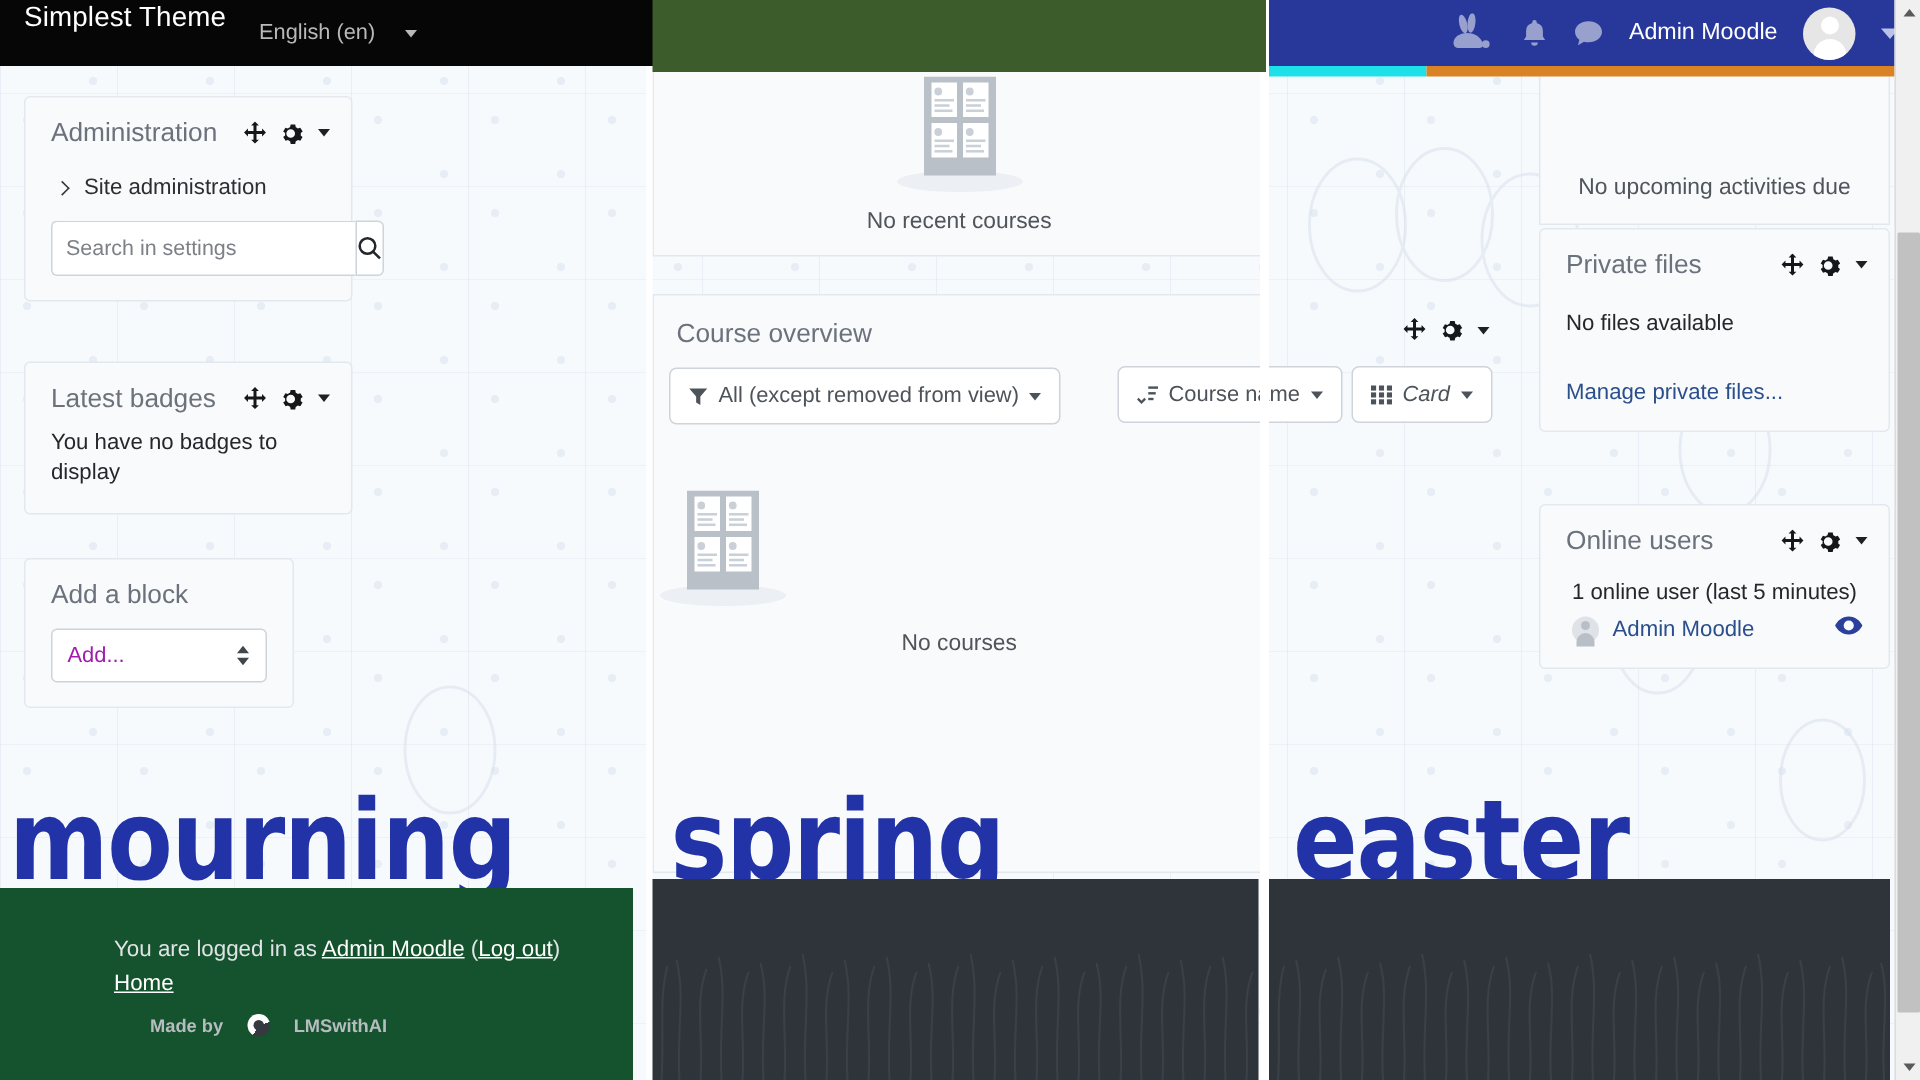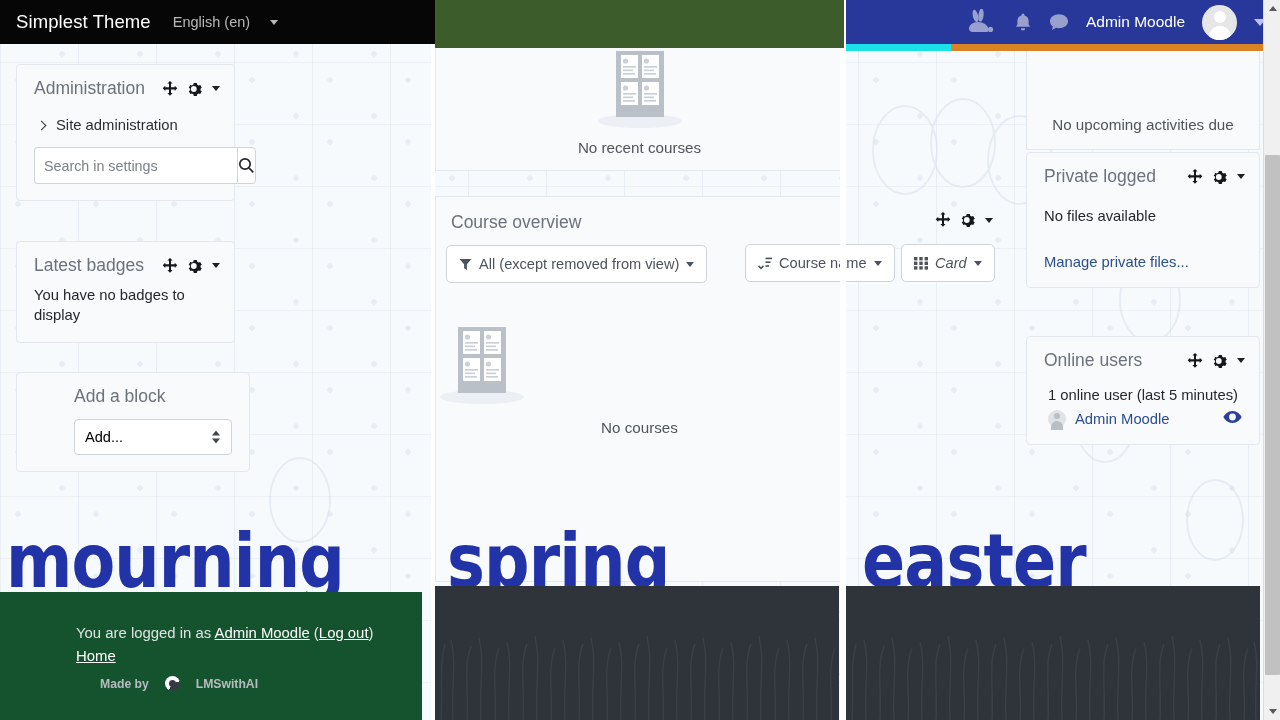--- a/index.html
+++ b/index.html
@@ -34,21 +34,21 @@
   }
 
   
   #navbar {
     position: absolute; top: 0; left: 0; width: 1280px; height: 44px;
     z-index: 40;
   }
   .nav-left-pane {
     position: absolute; left: 0; top: 0; width: 466px; height: 44px;
     background: #060606;
-    display: flex; align-items: center; gap: 22px;
+    display: flex; gap: 22px;
     padding-left: 16px;
   }
   .brand {
     color: #ffffff; font-size: 18.5px; letter-spacing: .1px;
   }
   .lang-menu {
     color: #b9b9b9; font-size: 14.5px;
     display: flex; align-items: center; gap: 20px;
   }
   .nav-green-pane {
@@ -145,27 +145,27 @@
     width: 38px; border: 1px solid #ced4da; border-radius: 0 4px 4px 0;
     background: #fff; display: flex; align-items: center; justify-content: center;
     cursor: pointer;
   }
 
   
   #block-badges { position:absolute; left:16px; top:241px; width:219px; }
   .plain-text { color:#24282c; font-size:14.8px; line-height:1.35; }
 
   
-  #block-addblock { position:absolute; left:16px; top:372px; width:234px;padding-left:40px; }
+  #block-addblock { position:absolute; left:16px; top:372px; width:180px; }
   #block-addblock .block-header { padding-bottom: 2px; }
   .select-box {
     position: relative; height: 36px; background:#fff;
     border: 1px solid #ced4da; border-radius:4px;
     display:flex; align-items:center; padding: 0 10px;
-    color:#000000; font-size:14.6px; margin-top: 4px;
+    color:#a21caf; font-size:14.6px; margin-top: 4px;
   }
   .updown {
     position:absolute; right:11px; top:50%; transform:translateY(-50%);
     display:flex; flex-direction:column; gap:3px; align-items:center;
   }
   .updown i { display:block; width:0;height:0; border-left:4px solid transparent;
     border-right:4px solid transparent; }
   .updown .u { border-bottom:5px solid #41464b; }
   .updown .d { border-top:5px solid #41464b; }
 
@@ -538,21 +538,21 @@
 </div>
 
 <div class="col" id="col-right">
 
   <div id="block-timeline">
     <div class="empty-label">No upcoming activities due</div>
   </div>
 
   <div class="block" id="block-privatefiles">
     <div class="block-header">
-      <span class="block-title">Private logged</span>
+      <span class="block-title">Private files</span>
       <span class="hdr-icons">
         <span class="move-icon">
           <svg width="16" height="16" viewBox="0 0 16 16" fill="#15181b">
             <path d="M8 0l2.6 2.6H9v3.7h3.7V4.7L15.3 7.3 12.7 10V8.4H9v3.7h1.6L8 14.7 5.4 12.1H7V8.4H3.3V10L.7 7.3 3.3 4.7v1.6H7V2.6H5.4z"></path>
           </svg>
         </span>
         <span class="gear-icon">
           <svg width="16" height="16" viewBox="0 0 16 16" fill="#15181b">
             <path d="M8 5.1A2.9 2.9 0 108 10.9 2.9 2.9 0 008 5.1zm6.6 4.2l1.3 1-1.5 2.6-1.6-.5a6 6 0 01-1.4.8L11 15H8l-.4-1.8a6 6 0 01-1.4-.8l-1.6.5L3 10.3l1.3-1a6 6 0 010-1.6L3 6.7l1.5-2.6 1.6.5a6 6 0 011.4-.8L8 2h3l.4 1.8a6 6 0 011.4.8l1.6-.5L16 6.7l-1.3 1a6 6 0 010 1.6z" transform="translate(-1.2)"></path>
           </svg>

